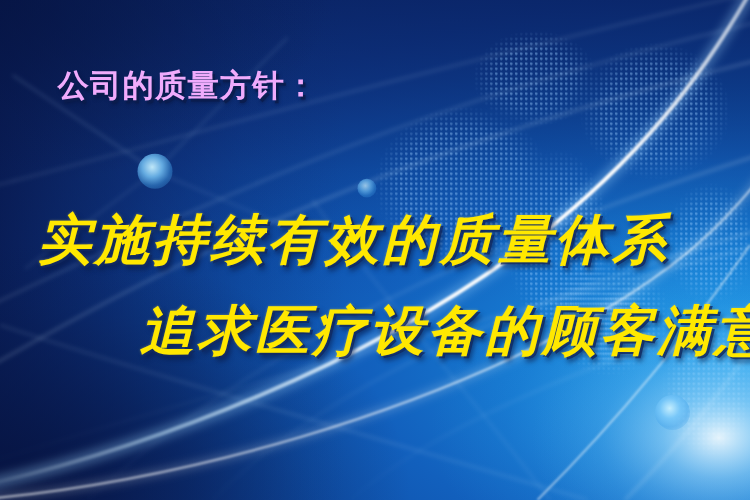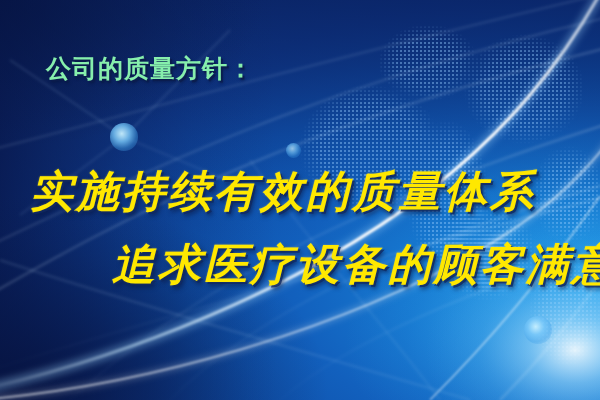--- a/index.html
+++ b/index.html
@@ -136,21 +136,21 @@
   }
 
   
   .heading {
     position:absolute;
     left:46px; top:52px;
     font-family:"DejaVu Sans","Liberation Sans", sans-serif;
     font-size:25px;
     font-weight:bold;
     letter-spacing:1px;
-    color:#86efac;
+    color:#f0abfc;
     text-shadow:
        2px 2px 0 rgba(10,28,76,0.85),
        2px 3px 3px rgba(5,18,56,0.55);
     white-space:nowrap;
   }
 
   .calli {
     position:absolute;
     font-family:"DejaVu Sans","Liberation Sans", sans-serif;
     font-size:43px;

